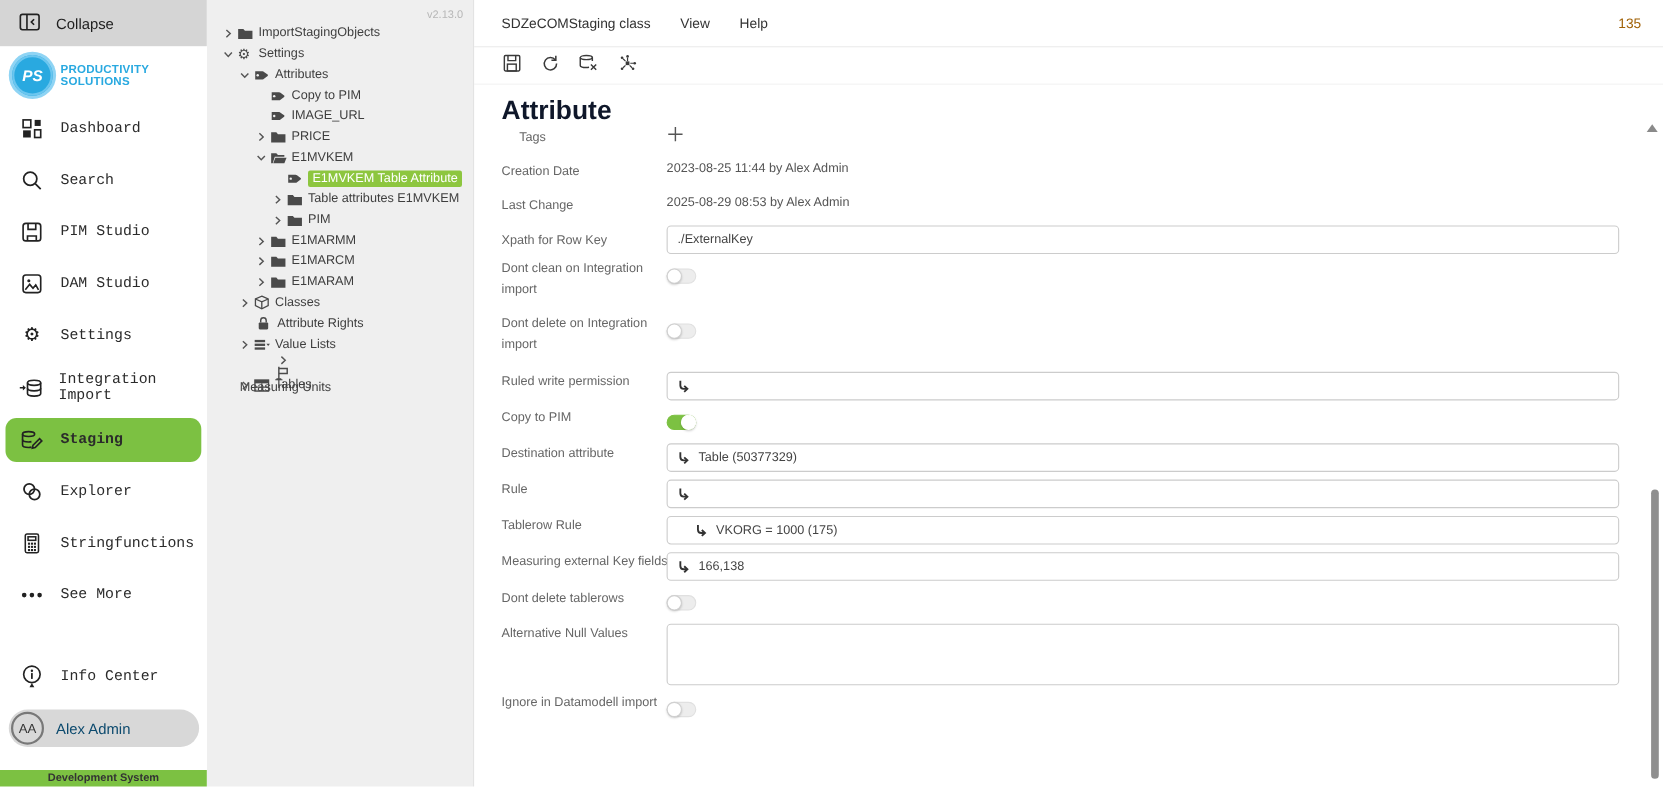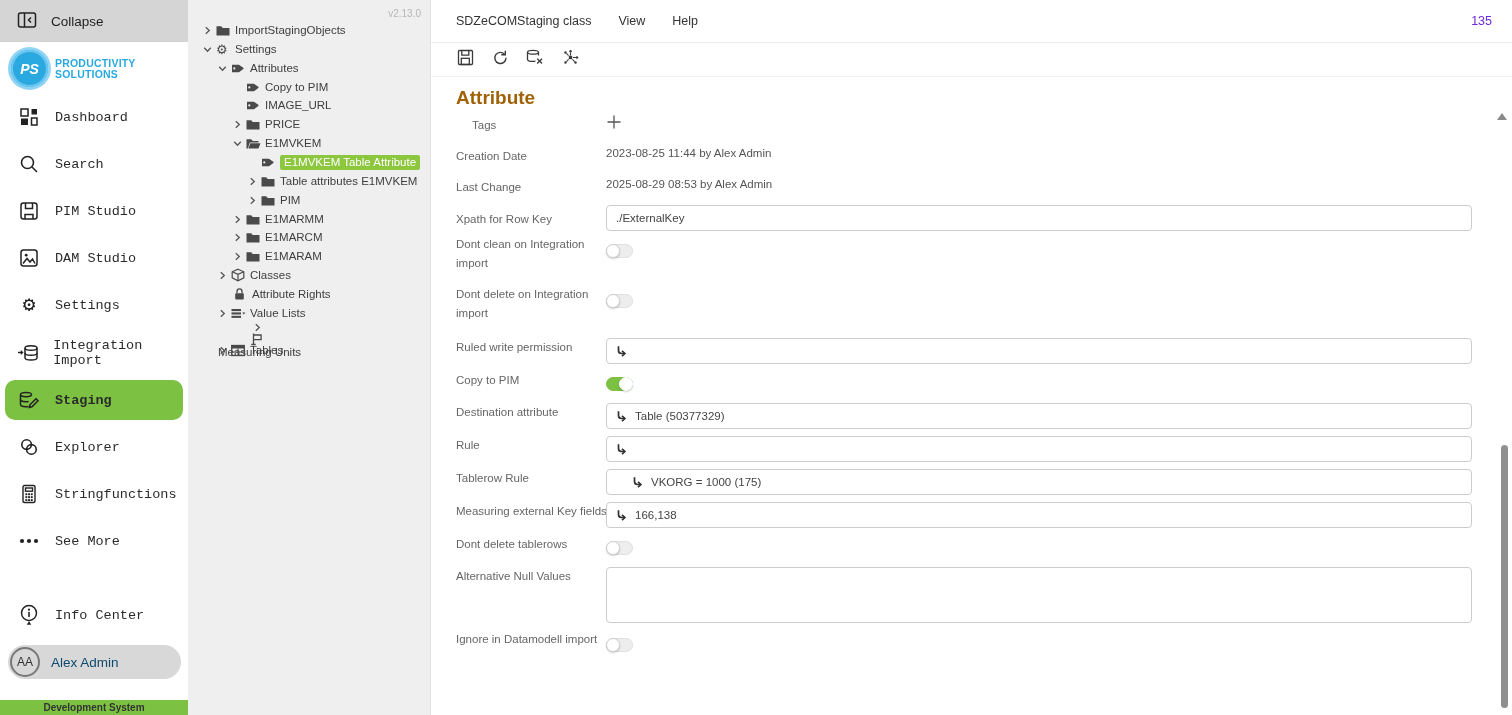--- a/index.html
+++ b/index.html
@@ -37,25 +37,25 @@
   .t-ico { width:16px; display:flex; align-items:center; margin-right:3px; }
   .uni-gear-s { font-size:13px; line-height:1; color:#4a4a4a; }
   .t-label.sel { background:var(--treesel); color:#fff; padding:1px 4px 2px; border-radius:2px; }
 
   
   .main { position:absolute; left:430px; top:0; width:1082px; height:715px; background:#fff;
     border-left:1px solid #e3e3e3; z-index:1; }
   .menubar { height:43px; border-bottom:1px solid #ececec; display:flex; align-items:center;
     padding:0 20px 0 25px; font-size:12.5px; color:#333; }
   .menu-item { margin-right:27px; cursor:pointer; }
-  .badge { margin-left:auto; font-size:12.5px; color:#6d28d9; }
+  .badge { margin-left:auto; font-size:12.5px; color:#a16207; }
   .toolbar { height:34px; display:flex; align-items:center; gap:9px; padding-left:21px; border-bottom:1px solid #f2f2f2; }
   .tool-btn { width:26px; height:26px; display:flex; align-items:center; justify-content:center; cursor:pointer; border-radius:3px; }
   .content { position:relative; height:637px; }
-  .page-title { position:absolute; left:25px; top:10px; font-size:19px; font-weight:bold; color:#a16207; }
+  .page-title { position:absolute; left:25px; top:10px; font-size:24px; font-weight:bold; color:#0f172a; }
   .form-label { position:absolute; left:25px; width:155px; font-size:11.5px; color:#666; line-height:19px; }
   .static-val { position:absolute; left:175px; font-size:11.5px; color:#555; }
   .plus-btn { position:absolute; left:172px; width:22px; height:22px; display:flex; align-items:center;
     justify-content:center; cursor:pointer; }
   .text-input, .ref-input { position:absolute; left:175px; width:866px; height:26px; border:1px solid #ccc;
     border-radius:4px; background:#fff; }
   .text-input input { width:100%; height:100%; border:none; outline:none; background:transparent;
     font-family:"Liberation Sans",sans-serif; font-size:11.5px; color:#444; padding:0 9px; }
   .ref-input { display:flex; align-items:center; gap:7px; padding-left:8px; font-size:11.5px; color:#444; cursor:pointer; }
   .nullvals { position:absolute; left:175px; width:866px; height:56px; border:1px solid #ccc; border-radius:4px;

